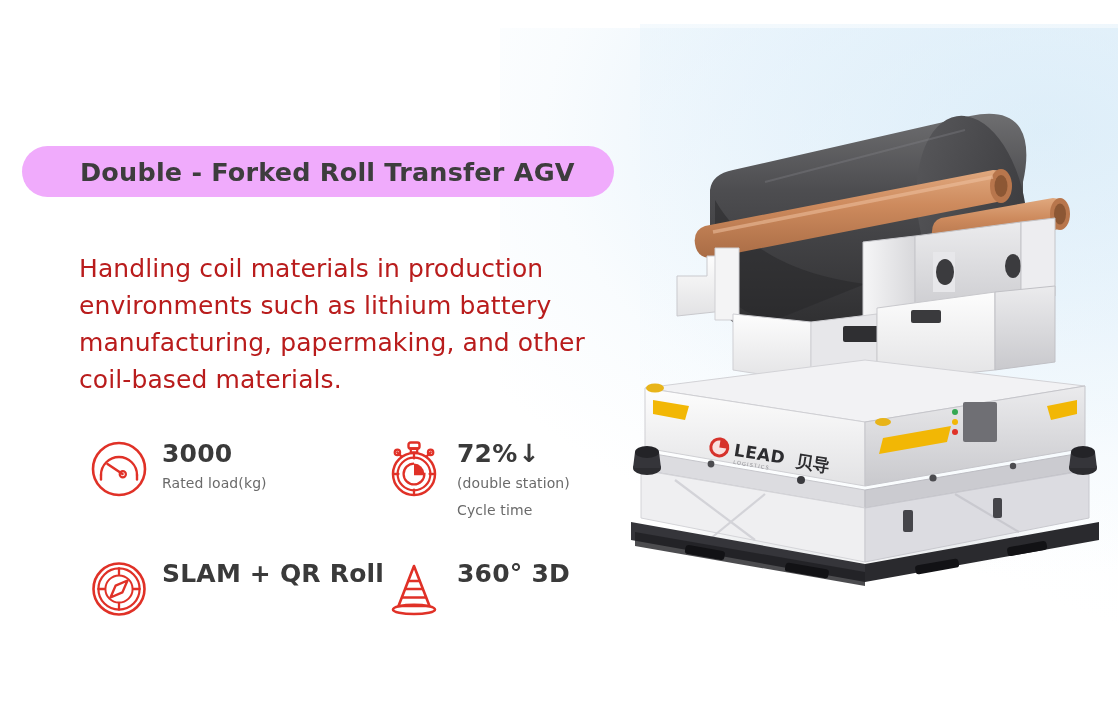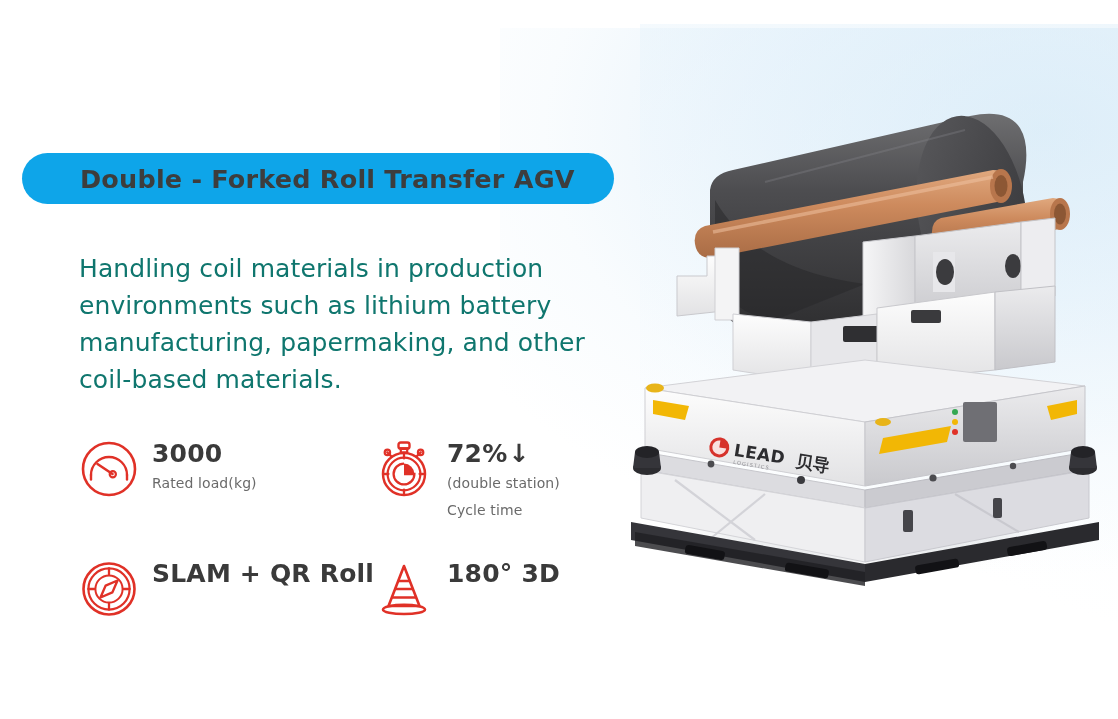--- a/index.html
+++ b/index.html
@@ -19,40 +19,40 @@
     pointer-events:none;
   }
   .bg-tint2{
     position:absolute;left:640px;top:24px;width:478px;height:600px;
     background:linear-gradient(200deg, rgba(225,240,250,.55) 0%, rgba(238,247,253,.30) 45%, rgba(255,255,255,0) 78%);
     pointer-events:none;
   }
 
   
   .title-pill{
-    position:absolute;left:22px;top:153px;width:592px;height:51px;
-    background:#0ea5e9;border-radius:26px;
+    position:absolute;left:22px;top:146px;width:592px;height:51px;
+    background:#f0abfc;border-radius:26px;
     display:flex;align-items:center;
   }
   .title-text{
     margin-left:58px;
     font-family:"DejaVu Sans", sans-serif;
     font-weight:bold;font-size:25.5px;letter-spacing:.2px;
     color:#3d3d3d;white-space:nowrap;
   }
 
   
   .desc{
     position:absolute;left:79px;top:250px;width:566px;
-    font-size:25px;line-height:37px;color:#0f766e;
+    font-size:25px;line-height:37px;color:#b91c1c;
     font-weight:400;letter-spacing:.1px;
   }
 
   
-  .specs{position:absolute;left:79px;top:437px;width:570px;}
+  .specs{position:absolute;left:89px;top:437px;width:570px;}
   .spec-row{display:flex;}
   .spec-row.r1{height:120px;}
   .spec-item{display:flex;align-items:flex-start;}
   .spec-item.col1{width:295px;}
   .spec-icon{width:60px;height:62px;flex:0 0 60px;margin-top:2px;}
   .spec-txt{margin-left:13px;padding-top:3px;}
   .spec-value{
     font-weight:bold;font-size:25px;color:#3a3a3a;
     line-height:28px;letter-spacing:.2px;white-space:nowrap;
     display:flex;align-items:center;
@@ -169,21 +169,21 @@
             <g stroke="#e03127" stroke-width="2.3" stroke-linecap="round">
               <line x1="24.2" y1="22" x2="35.8" y2="22"></line>
               <line x1="21.2" y1="30" x2="38.8" y2="30"></line>
               <line x1="18.2" y1="38.5" x2="41.8" y2="38.5"></line>
             </g>
             <ellipse cx="30" cy="50.4" rx="21" ry="4.6" fill="none" stroke="#e03127" stroke-width="2.6"></ellipse>
           </svg>
         </div>
         <div class="spec-txt">
           <div class="spec-value">
-            <span>180° 3D</span>
+            <span>360° 3D</span>
           </div>
         </div>
       </div>
     </div>
   </div>
 
   <div class="agv">
     <svg viewBox="0 0 503 560" width="503" height="560">
       <defs>
         <linearGradient id="rollG" x1="0" y1="0" x2="0" y2="1">

